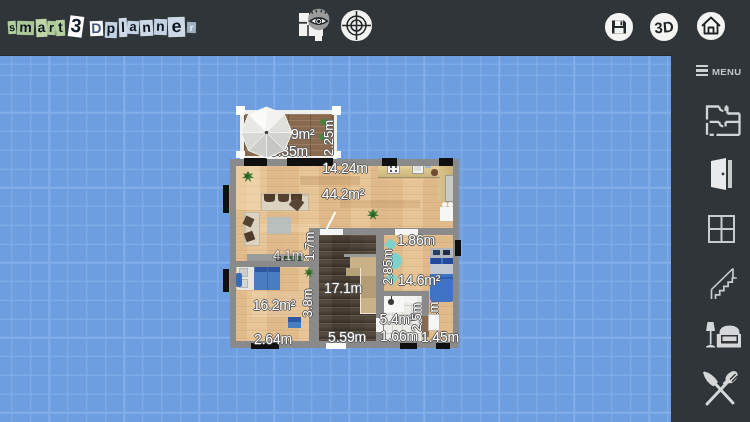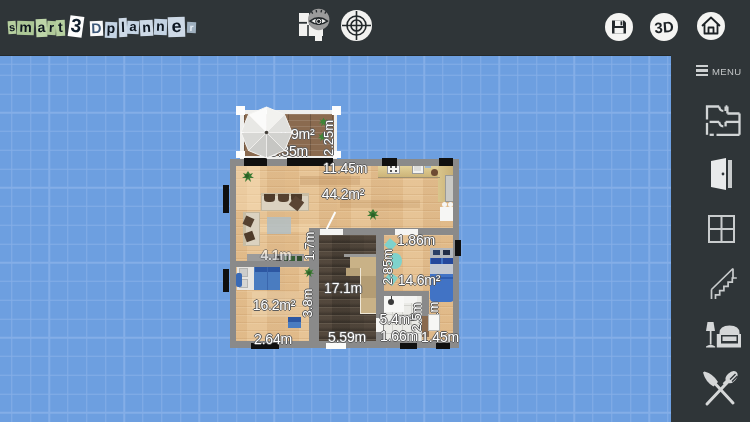--- a/index.html
+++ b/index.html
@@ -212,25 +212,25 @@
     </svg>
 
 <svg class="abs" style="left:318px;top:117px;" width="11" height="11" viewBox="0 0 14 14">
       <path d="M7 1 L9 4 L12 3 L10 6 L13 8 L9 8 L10 12 L7 9 L4 12 L5 8 L1 8 L4 6 L2 3 L5 4 Z" fill="#3f8438"></path>
     </svg>
 
 <svg class="abs" style="left:317px;top:132px;" width="11" height="11" viewBox="0 0 14 14">
       <path d="M7 1 L9 4 L12 3 L10 6 L13 8 L9 8 L10 12 L7 9 L4 12 L5 8 L1 8 L4 6 L2 3 L5 4 Z" fill="#3f8438"></path>
     </svg>
 
-<div class="txt" style="left:345px;top:168px;">11.45m</div>
+<div class="txt" style="left:345px;top:168px;">14.24m</div>
 
 <div class="txt" style="left:343px;top:193.5px;">44.2m²</div>
 
-<div class="txt" style="left:276px;top:255px;opacity:.6;font-weight:bold;">4.1m</div>
+<div class="txt" style="left:288px;top:255px;opacity:.6;">4.1m</div>
 
 <div class="vtxt" style="left:309px;top:246px;">1.7m</div>
 
 <div class="txt" style="left:274px;top:305px;">16.2m²</div>
 
 <div class="vtxt" style="left:307px;top:303px;">3.8m</div>
 
 <div class="txt" style="left:273px;top:339px;">2.64m</div>
 
 <div class="txt" style="left:343px;top:287.5px;">17.1m</div>
@@ -330,21 +330,21 @@
 </svg>
 
 <svg class="abs" style="left:696.5px;top:12px;" width="28" height="28" viewBox="0 0 28 28">
 <circle cx="14" cy="14" r="14" fill="#f4f4f2"></circle>
 <path d="M5.5 13.5 L14 5.5 L22.5 13.5 M7.5 12 V21.5 H20.5 V12 M11.5 21.5 V15.5 h5 V21.5" fill="none" stroke="#1d2225" stroke-width="1.8" stroke-linecap="round" stroke-linejoin="round"></path>
 </svg>
 
 <div class="abs" style="left:695.5px;top:65px;width:12.5px;height:2.3px;background:#cdd0d1;"></div>
 <div class="abs" style="left:695.5px;top:69.4px;width:12.5px;height:2.3px;background:#cdd0d1;"></div>
 <div class="abs" style="left:695.5px;top:73.8px;width:12.5px;height:2.3px;background:#cdd0d1;"></div>
-<div class="abs" style="left:712px;top:66px;font-family:'Liberation Sans',sans-serif;font-weight:normal;font-size:9.5px;color:#c3c6c7;letter-spacing:.4px;">MENU</div>
+<div class="abs" style="left:712px;top:66px;font-family:'Liberation Sans',sans-serif;font-weight:bold;font-size:9.5px;color:#c3c6c7;letter-spacing:.4px;">MENU</div>
 
 <svg class="abs" style="left:700px;top:100px;" width="45" height="45" viewBox="0 0 45 45">
 <g fill="none" stroke="#d2d5d6" stroke-width="2.3">
 <path d="M7 19.5 V6.5 H19.2"></path>
 <path d="M19.2 6.5 Q19.6 10.9 23.3 10.9"></path>
 <path d="M25.6 6.5 V11"></path>
 <path d="M25.6 6.5 H27.4 M27.4 6.5 V13.5 M27.4 13.5 H39.5 M39.5 13.5 V34.8 M39.5 34.8 H16.5"></path>
 <path d="M9.6 34.8 H13.8"></path>
 <path d="M7 22.9 V34.8"></path>
 <path d="M9.6 21.9 H19.2"></path>

